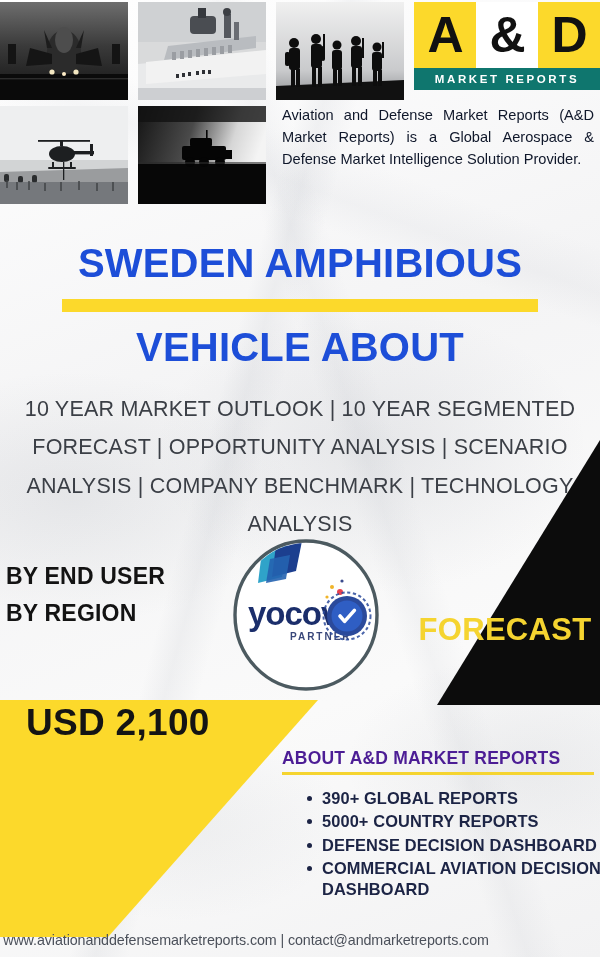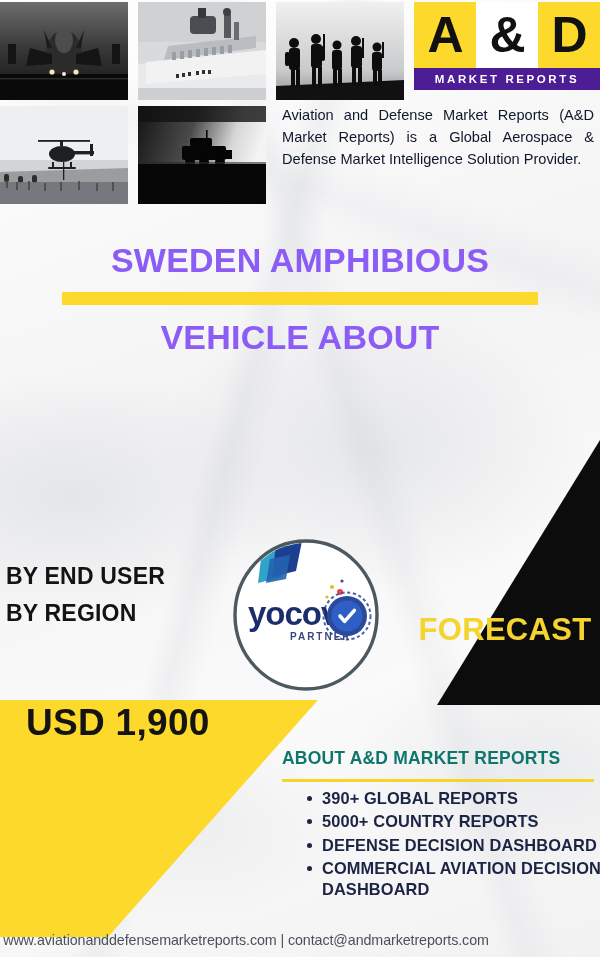--- a/index.html
+++ b/index.html
@@ -80,21 +80,21 @@
     line-height: 1;
     color: #111111;
     letter-spacing: -1px;
   }
   .logo-cell.yellow { background: #FCD92B; }
   .logo-cell.white  { background: #ffffff; }
   .logo-bar {
     position: absolute;
     left: 0; top: 66px;
     width: 186px; height: 22px;
-    background: #4c1d95;
+    background: #0f766e;
     color: #ffffff;
     display: flex;
     align-items: center;
     justify-content: center;
     font-size: 11.5px;
     font-weight: 600;
     letter-spacing: 2.6px;
   }
 
   .intro {
@@ -109,23 +109,23 @@
   }
 
   
   .title-block {
     position: absolute;
     left: 0; top: 240px;
     width: 600px;
     text-align: center;
   }
   .title-line {
-    font-size: 34px;
+    font-size: 40px;
     font-weight: 800;
-    color: #8b5cf6;
+    color: #1d4ed8;
     letter-spacing: 0.2px;
     line-height: 1.18;
   }
   .title-rule {
     width: 476px;
     height: 13px;
     background: #FCD92B;
     margin: 12px auto 12px auto;
   }
 
@@ -192,23 +192,23 @@
     letter-spacing: 0.3px;
   }
 
   
   .about-head {
     position: absolute;
     left: 282px; top: 748px;
     width: 312px;
     font-size: 17.5px;
     font-weight: 800;
-    color: #0f766e;
+    color: #4c1d95;
     letter-spacing: 0.2px;
-    padding-bottom: 10px;
+    padding-bottom: 3px;
     border-bottom: 3.5px solid #F5D430;
   }
   .about-list {
     position: absolute;
     left: 300px; top: 788px;
     width: 300px;
     margin: 0;
     padding: 0 0 0 22px;
     list-style: none;
     color: #1c2445;
@@ -437,20 +437,21 @@
 
     <div class="intro">Aviation and Defense Market Reports (A&amp;D Market Reports) is a Global Aerospace &amp; Defense Market Intelligence Solution Provider.</div>
   </div>
 
   <div class="title-block">
     <div class="title-line">SWEDEN AMPHIBIOUS</div>
     <div class="title-rule"></div>
     <div class="title-line">VEHICLE ABOUT</div>
   </div>
 
+  <div class="subtitle">10 YEAR MARKET OUTLOOK | 10 YEAR SEGMENTED FORECAST | OPPORTUNITY ANALYSIS | SCENARIO ANALYSIS | COMPANY BENCHMARK | TECHNOLOGY ANALYSIS</div>
 
   <svg class="black-wedge" viewBox="0 0 600 957" preserveAspectRatio="none">
     <polygon points="600,440 600,705 437,705" fill="#0c0c0c"></polygon>
     <polygon points="0,700 318,700 108,937 0,937" fill="#FCD92B"></polygon>
   </svg>
 
   <div class="segments">
     <div>BY END USER</div>
     <div>BY REGION</div>
   </div>
@@ -487,21 +488,21 @@
         <circle cx="0" cy="0" r="15.5" fill="#2f5ec4"></circle>
         <path d="M-7 0 L-2.4 5.4 L7.4 -5.6" stroke="#ffffff" stroke-width="3.6" fill="none" stroke-linecap="round" stroke-linejoin="round"></path>
       </g>
     </svg>
   </div>
 
   <div class="forecast">
     <div>FORECAST</div>
   </div>
 
-  <div class="price">USD 1,900</div>
+  <div class="price">USD 2,100</div>
 
   <div class="about-head">ABOUT A&amp;D MARKET REPORTS</div>
   <ul class="about-list">
     <li>390+ GLOBAL REPORTS</li>
     <li>5000+ COUNTRY REPORTS</li>
     <li>DEFENSE DECISION DASHBOARD</li>
     <li>COMMERCIAL AVIATION DECISION DASHBOARD</li>
   </ul>
 
   <div class="footer">www.aviationanddefensemarketreports.com | contact@andmarketreports.com</div>

